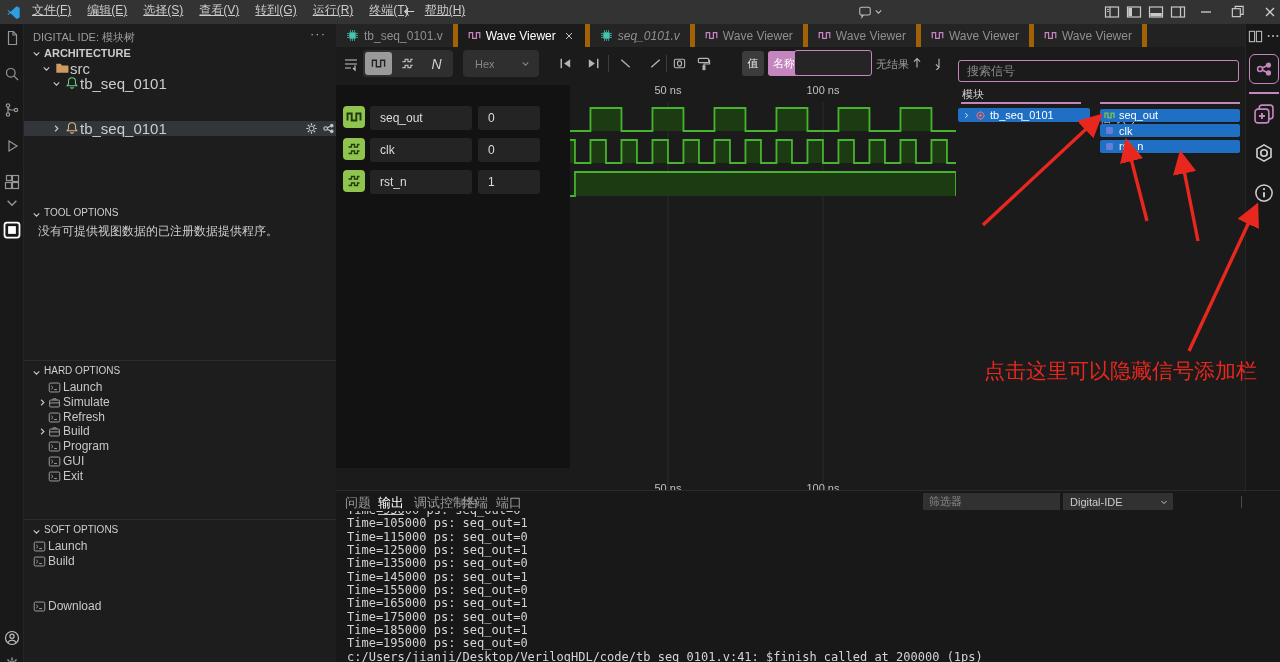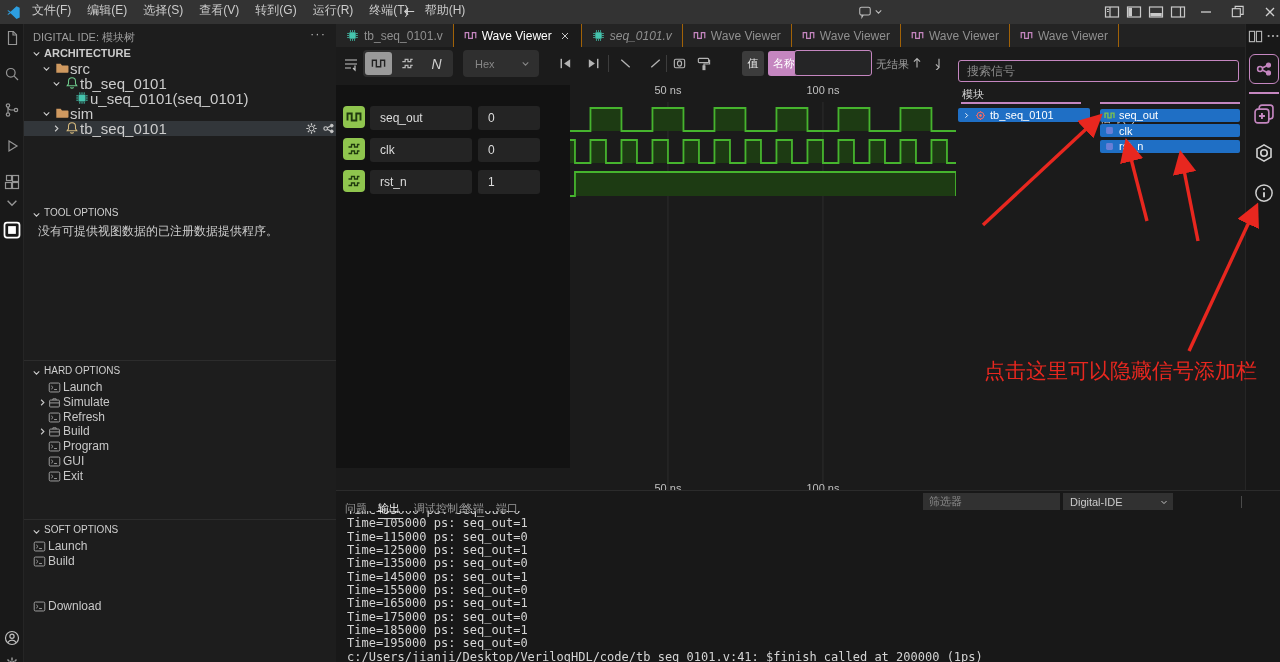--- a/index.html
+++ b/index.html
@@ -4,21 +4,21 @@
 <style>
   * { margin:0; padding:0; box-sizing:border-box; }
   html,body { width:1280px; height:662px; overflow:hidden; }
   body { background:#1b1b1b; font-family:"Liberation Sans",sans-serif; color:#ccc; position:relative; }
   .abs { position:absolute; }
   .ic { display:inline-flex; align-items:center; justify-content:center; }
   .ic svg { display:block; }
 
   
   .titlebar { position:absolute; left:0; top:0; width:1280px; height:24px; background:#333333; z-index:20; }
-  .menu { position:static; display:inline-block; font-size:12px; color:#cccccc; padding:0 8px; line-height:16px; }
+  .menu { position:static; display:inline-block; font-size:12px; color:#cccccc; padding:0 8px; line-height:16px;text-decoration:underline; }
   .menus { position:absolute; left:24px; top:0; white-space:nowrap; }
   .cmd { position:absolute; left:442px; top:3px; width:414px; height:18px; background:#2a2a2a; border:1px solid #4e4e4e; border-radius:4px; display:flex; align-items:center; justify-content:center; gap:5px; color:#9d9d9d; font-size:12px; }
 
   
   .abar { position:absolute; left:0; top:24px; width:24px; height:638px; background:#191919; border-right:1px solid #252525; z-index:15; }
   .aicon { position:absolute; left:4px; width:16px; height:16px; color:#969696; }
 
   
   .sidebar { position:absolute; left:24px; top:24px; width:312px; height:638px; background:#1d1d1d; overflow:hidden; z-index:10; }
   .shead { position:absolute; left:9px; top:6px; font-size:11px; color:#9c9c9c; }
@@ -26,21 +26,21 @@
   .secthdr { position:absolute; font-size:10px; font-weight:normal; color:#cfcfcf; }
   .trow { position:absolute; left:0; width:312px; height:15px; font-size:15px; color:#cccccc; }
   .trow.sel { background:#32363a; }
   .tlabel { position:absolute; top:0; line-height:15px; white-space:nowrap; }
   .divline { position:absolute; left:0; width:312px; height:1px; background:#2c2c2c; }
   .optrow { position:absolute; height:15px; font-size:12px; color:#c8c8c8; width:312px; }
 
   
   .editor { position:absolute; left:336px; top:24px; width:944px; height:466px; background:#1b1b1b; z-index:5; }
   .tabbar { position:absolute; left:0; top:0; width:944px; height:23px; background:#222222; display:flex; }
-  .tab { display:flex; align-items:center; gap:5px; padding:0 10px; font-size:12px; color:#8f8f8f; background:#242424; border-right:1px solid #a16207; height:23px; white-space:nowrap; }
+  .tab { display:flex; align-items:center; gap:5px; padding:0 10px; font-size:12px; color:#8f8f8f; background:#242424; border-right:5px solid #a16207; height:23px; white-space:nowrap; }
   .tab.active { background:#1b1b1b; color:#ffffff; }
   .tab .tclose { color:#cccccc; width:12px; height:12px; margin-left:2px; }
   .toolbar { position:absolute; left:0; top:23px; width:909px; height:33px; background:#1b1b1b; }
   .tbtn-group { position:absolute; left:27px; top:3px; width:90px; height:27px; background:#2f2f2f; border-radius:4px; display:flex; padding:2px; gap:2px; }
   .tbtn { width:27px; height:23px; border-radius:3px; display:flex; align-items:center; justify-content:center; color:#b9b9b9; }
   .tbtn.on { background:#9a9a9a; color:#222; }
   .tsel { position:absolute; left:127px; top:3px; width:76px; height:27px; background:#2f2f2f; border-radius:4px; color:#878787; font-size:11px; display:flex; align-items:center; padding:0 8px 0 12px; justify-content:space-between; }
   .tdiv { position:absolute; top:8px; width:1px; height:17px; background:#3d3d3d; }
   .cnbtn { position:absolute; top:4px; height:25px; border-radius:3px; font-size:11px; display:flex; align-items:center; justify-content:center; color:#e6e6e6; }
   .tinput { position:absolute; left:458px; top:3px; width:78px; height:26px; background:#252526; border:1px solid #c586c0; border-radius:3px; }
@@ -51,21 +51,21 @@
   .srow-val { position:absolute; left:142px; width:62px; height:24px; background:#242424; border-radius:3px; color:#dddddd; font-size:12px; line-height:24px; padding-left:10px; }
   .rsearch { position:absolute; left:622px; top:36px; width:281px; height:22px; background:#1b1b1b; border:1px solid #c586c0; border-radius:3px; color:#8a8a8a; font-size:12px; line-height:20px; padding-left:8px; }
   .rhdr { position:absolute; top:63px; font-size:11px; color:#d8d8d8; }
   .rul { position:absolute; top:78px; height:2px; background:#c586c0; }
   .brow { position:absolute; background:#1f6fc5; border-radius:2px; color:#ffffff; font-size:11px; display:flex; align-items:center; gap:4px; padding-left:4px; }
   .rstrip { position:absolute; left:909px; top:0; width:35px; height:466px; background:#181818; border-left:1px solid #262626; z-index:4; }
 
   
   .panel { position:absolute; left:336px; top:490px; width:944px; height:172px; background:#181818; border-top:1px solid #2b2b2b; overflow:hidden; z-index:8; }
   .ptabs { position:absolute; left:0; top:0; width:944px; height:20px; background:#181818; z-index:2; }
-  .ptab { position:absolute; top:10px; font-size:11px; color:#9a9a9a; white-space:nowrap; }
+  .ptab { position:absolute; top:3px; font-size:13px; color:#9a9a9a; white-space:nowrap; }
   .ptab.on { color:#ffffff; border-bottom:1px solid #cccccc; padding-bottom:2px; }
   .pout { position:absolute; left:11px; top:13px; z-index:1; font-family:"DejaVu Sans Mono",monospace; font-size:12px; line-height:13.35px; color:#d4d4d4; white-space:pre; }
   .pfilter { position:absolute; left:587px; top:2px; width:137px; height:17px; background:#313131; color:#8a8a8a; font-size:11px; line-height:17px; padding-left:6px; z-index:3; }
   .pselect { position:absolute; left:727px; top:2px; width:110px; height:17px; background:#313131; color:#cccccc; font-size:11px; display:flex; align-items:center; justify-content:space-between; padding:0 4px 0 7px; z-index:3; }
 
   
   .overlay { position:absolute; left:0; top:0; width:1280px; height:662px; z-index:50; pointer-events:none; }
   .annot { position:absolute; left:984px; top:357px; font-size:21px; color:#e8271f; z-index:51; white-space:nowrap; pointer-events:none; }
 </style>
 </head>
@@ -230,44 +230,20 @@
             <path d="M4 6.5l4 4 4-4" stroke-width="1.5"></path>
           </svg>
         </span>
         <span class="ic abs" style="left:41px;top:0px;width:14px;height:14px;color:#6ec98b;">
           <svg viewBox="0 0 16 16" width="100%" height="100%" fill="none" stroke="currentColor" stroke-width="1.2">
             <path d="M8 2a4 4 0 014 4v3l1.5 2.2h-11L4 9V6a4 4 0 014-4z"></path>
             <path d="M6.5 12.6a1.5 1.5 0 003 0"></path>
           </svg>
         </span>
         <span class="tlabel" style="left:56px;">tb_seq_0101</span>
-      </div>
-      <div class="trow" style="top:67px;">
-        <span class="ic abs" style="left:51px;top:0px;width:14px;height:14px;">
-          <svg viewBox="0 0 16 16" width="100%" height="100%">
-            <rect x="4" y="4" width="8" height="8" rx="1" fill="#45c5ae"></rect>
-            <g stroke="#45c5ae" stroke-width="1.1">
-              <path d="M5.5 1.5v2M8 1.5v2M10.5 1.5v2M5.5 12.5v2M8 12.5v2M10.5 12.5v2M1.5 5.5h2M1.5 8h2M1.5 10.5h2M12.5 5.5h2M12.5 8h2M12.5 10.5h2"></path>
-            </g>
-          </svg>
-        </span>
-        <span class="tlabel" style="left:66px;">u_seq_0101(seq_0101)</span>
-      </div>
-      <div class="trow" style="top:82px;">
-        <span class="ic abs" style="left:17px;top:2px;width:11px;height:11px;">
-          <svg viewBox="0 0 16 16" width="100%" height="100%" fill="none" stroke="currentColor" stroke-width="1.2">
-            <path d="M4 6.5l4 4 4-4" stroke-width="1.5"></path>
-          </svg>
-        </span>
-        <span class="ic abs" style="left:31px;top:0px;width:14px;height:14px;">
-          <svg viewBox="0 0 16 16" width="100%" height="100%">
-            <path d="M1.5 3h5L8 5h6.5a.9.9 0 01.9.9v6.6a.9.9 0 01-.9.9H1.5z" fill="#cf9960"></path>
-          </svg>
-        </span>
-        <span class="tlabel" style="left:46px;">sim</span>
       </div>
       <div class="trow sel" style="top:97px;">
         <span class="ic abs" style="left:27px;top:2px;width:11px;height:11px;">
           <svg viewBox="0 0 16 16" width="100%" height="100%" fill="none" stroke="currentColor" stroke-width="1.2">
             <path d="M6 4l4 4-4 4" stroke-width="1.6"></path>
           </svg>
         </span>
         <span class="ic abs" style="left:41px;top:0px;width:14px;height:14px;color:#d7ba7d;">
           <svg viewBox="0 0 16 16" width="100%" height="100%" fill="none" stroke="currentColor" stroke-width="1.2">
             <path d="M8 2a4 4 0 014 4v3l1.5 2.2h-11L4 9V6a4 4 0 014-4z"></path>

